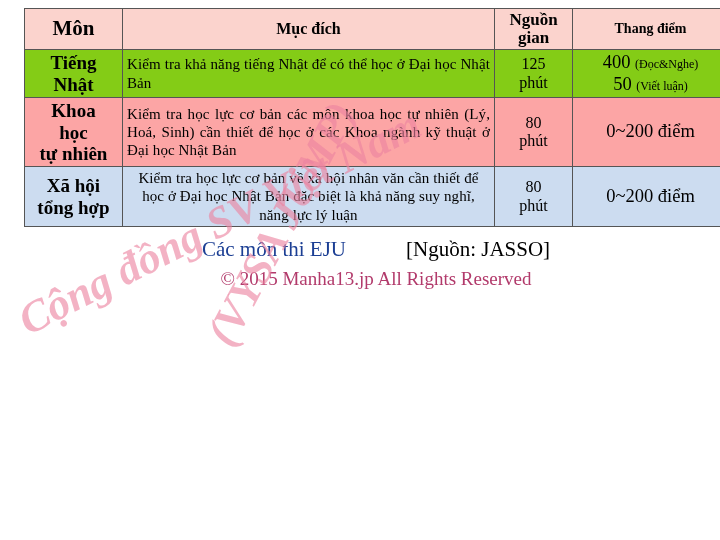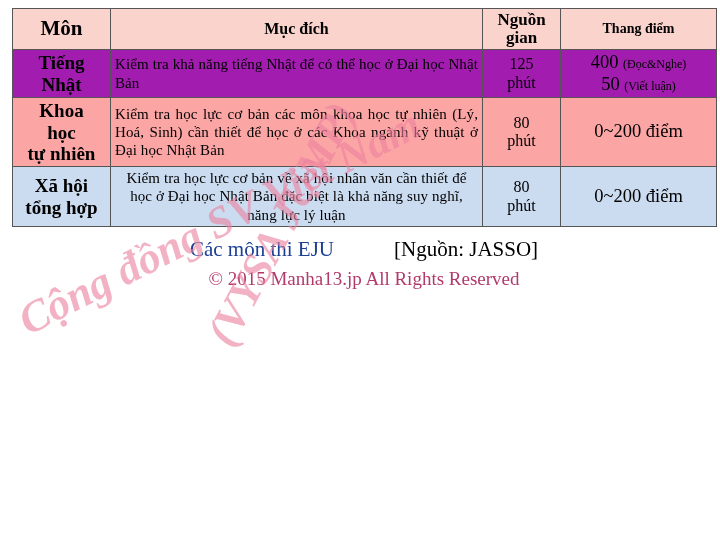--- a/index.html
+++ b/index.html
@@ -12,21 +12,21 @@
     background: #ffffff;
     font-family: "Liberation Serif", serif;
     overflow: hidden;
     position: relative;
   }
   .page {
     position: relative;
     width: 720px;
     height: 428px;
     box-sizing: border-box;
-    padding: 8px 8px 0 12px;
+    padding: 8px 8px 0 24px;
   }
   table.eju {
     border-collapse: collapse;
     width: 704px;
     table-layout: fixed;
     margin: 0 auto;
   }
   table.eju td, table.eju th {
     border: 1px solid #555555;
     padding: 2px 4px;
@@ -72,21 +72,21 @@
   td.score {
     text-align: center;
     font-size: 18.5px;
     line-height: 1.18;
   }
   .small-note {
     font-size: 12px;
   }
 
   
-  .row-jp td   { background: #a21caf; }
+  .row-jp td   { background: #84cc16; }
   .row-sci td  { background: #fca5a5; }
   .row-soc td  { background: #ccdcf0; text-align: center; }
   .row-math td { background: #c3c3c3; }
 
   
   .footer {
     position: relative;
     width: 704px;
     margin: 0 auto;
     padding-top: 10px;

